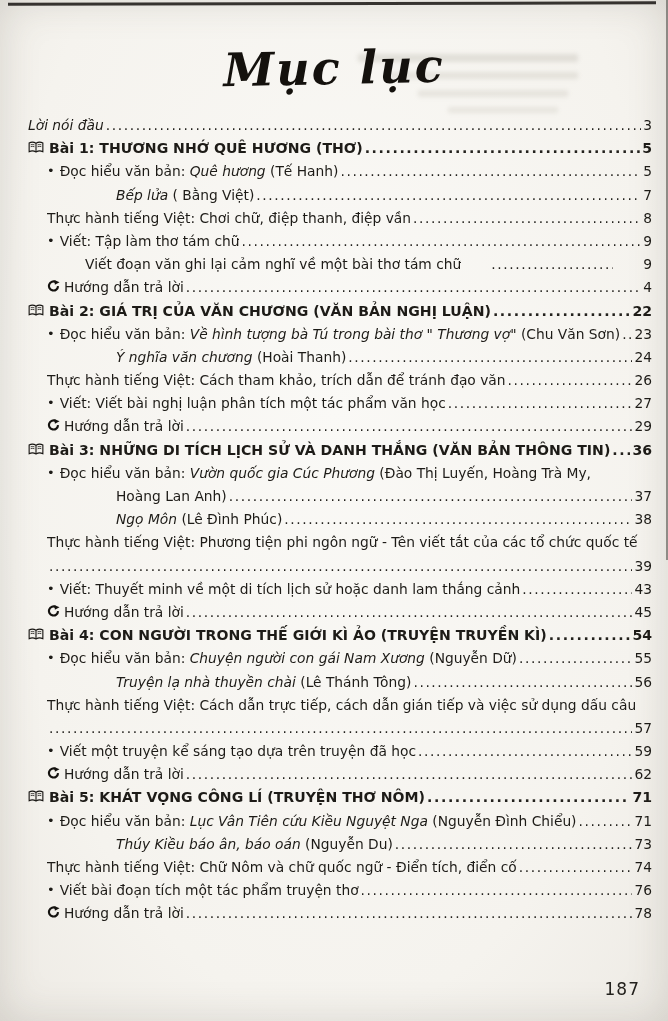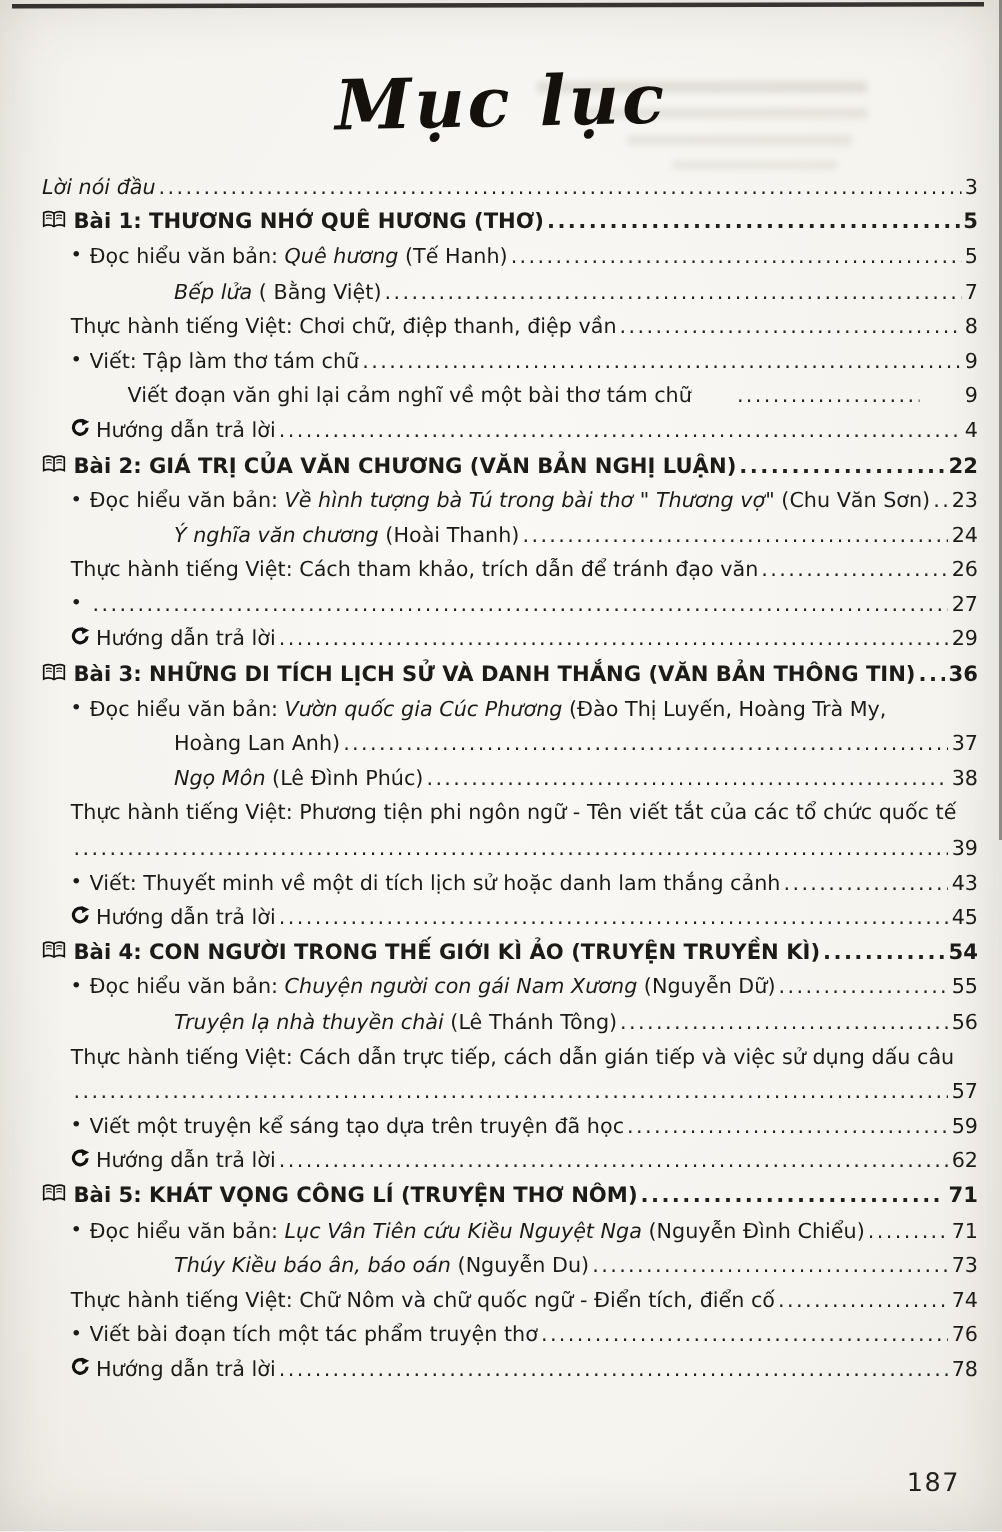--- a/index.html
+++ b/index.html
@@ -160,20 +160,21 @@
         <span class="dots">....................................................................................................................................................................................................................................................................</span>
         <span class="pg">24</span>
       </div>
       <div class="row lvl1">
         <span class="txt"><span>Thực hành tiếng Việt: Cách tham khảo, trích dẫn để tránh đạo văn</span></span>
         <span class="dots">....................................................................................................................................................................................................................................................................</span>
         <span class="pg">26</span>
       </div>
       <div class="row lvl1">
         <span class="icon bullet">•</span>
+        <span class="txt"><span>Viết: Viết bài nghị luận phân tích một tác phẩm văn học</span></span>
         <span class="dots">....................................................................................................................................................................................................................................................................</span>
         <span class="pg">27</span>
       </div>
       <div class="row lvl1">
         <span class="icon arrow-icon"><svg viewBox="0 0 14 14">
             <path d="M12.3 7.2a5.3 5.3 0 1 1-2.6-4.8" fill="none" stroke="#14120f" stroke-width="2.5"></path>
             <path d="M8 0 L14 2.6 L8.6 5.6 Z" fill="#14120f"></path>
           </svg></span>
         <span class="txt"><span>Hướng dẫn trả lời</span></span>
         <span class="dots">....................................................................................................................................................................................................................................................................</span>

